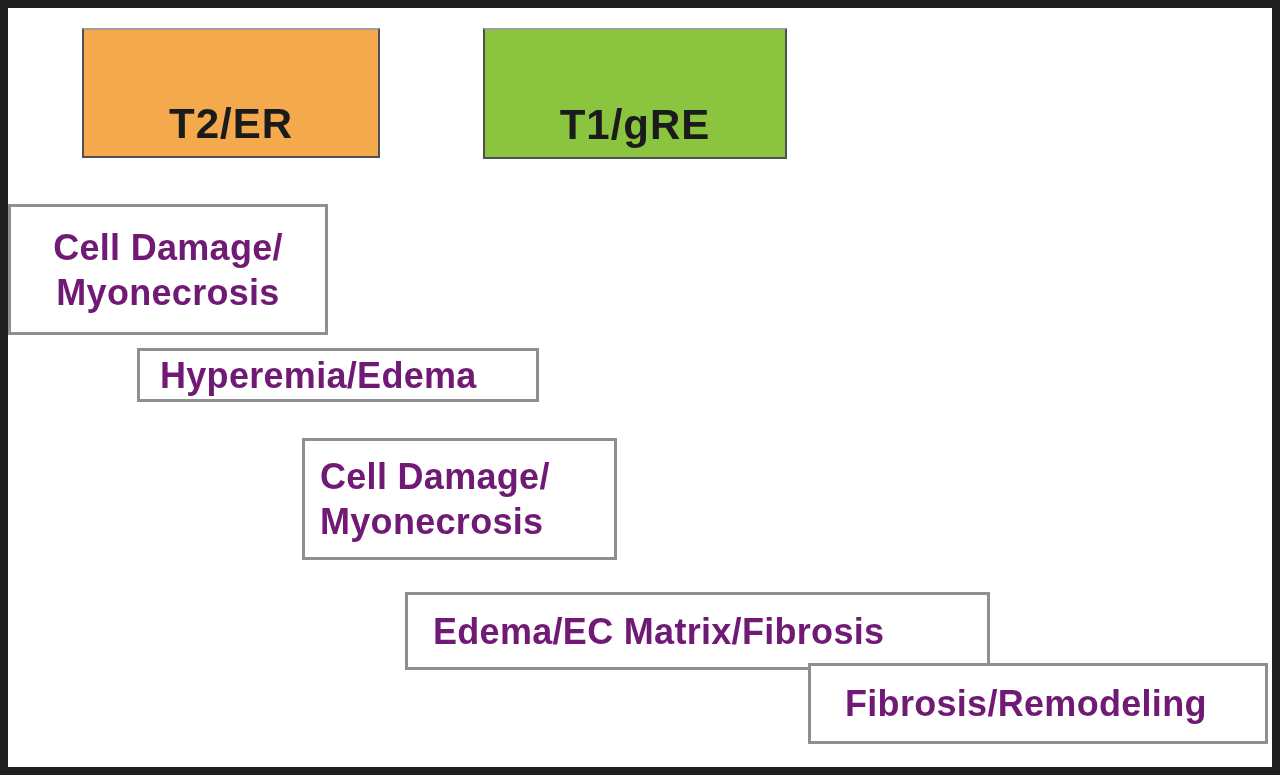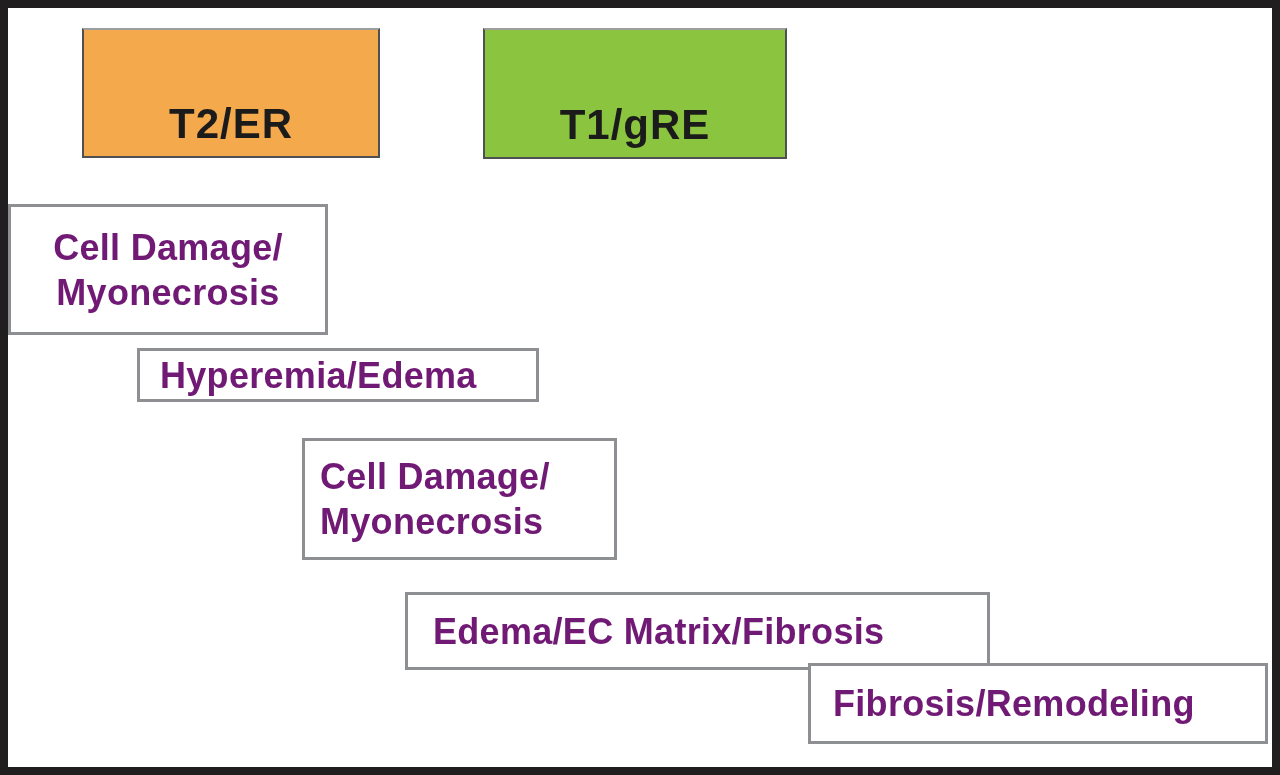--- a/index.html
+++ b/index.html
@@ -80,17 +80,17 @@
 
   <div class="finding left" style="left:294px; top:430px; width:315px; height:122px; padding-left:15px;">
     <span class="fline">Cell Damage/</span>
     <span class="fline">Myonecrosis</span>
   </div>
 
   <div class="finding left" style="left:397px; top:567px; width:585px; height:78px; padding-left:25px;margin-top:17px;">
     <span class="fline">Edema/EC Matrix/Fibrosis</span>
   </div>
 
-  <div class="finding left" style="left:800px; top:655px; width:460px; height:81px; padding-left:22px;">
+  <div class="finding left" style="left:800px; top:655px; width:460px; height:81px; padding-left:34px;">
     <span class="fline">Fibrosis/Remodeling</span>
   </div>
 
 </div>
 
 </body></html>

